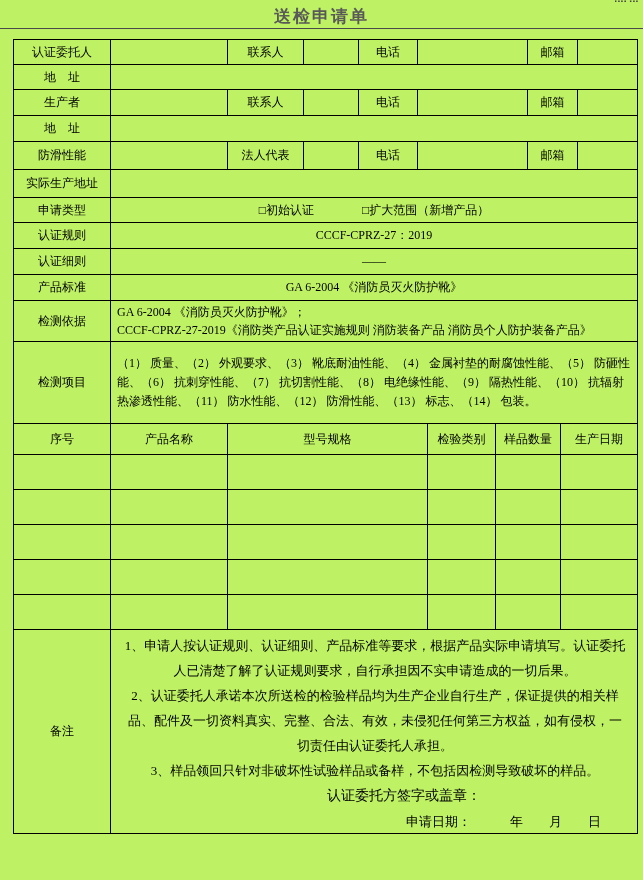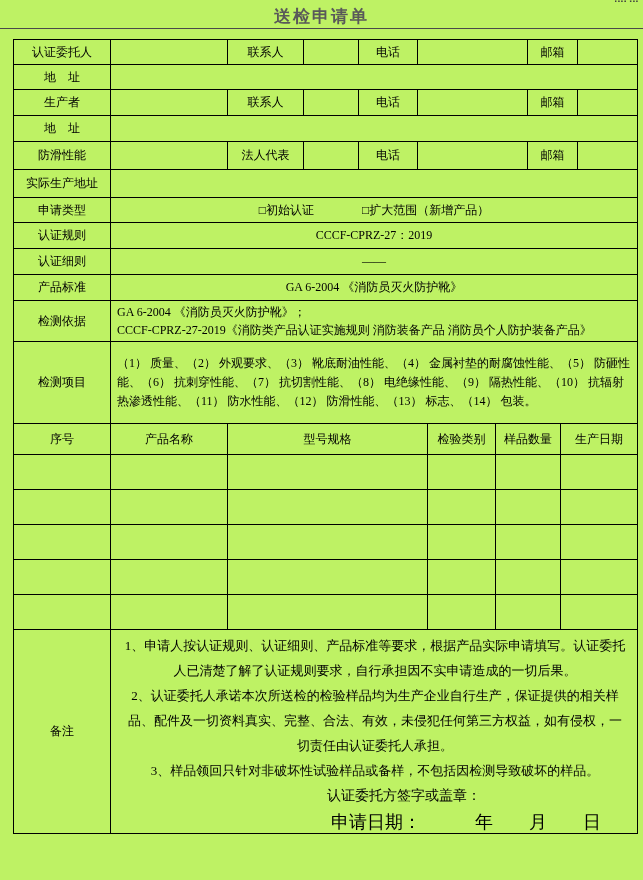--- a/index.html
+++ b/index.html
@@ -47,21 +47,21 @@
   .items-cell div { line-height: 19px; text-align: left; }
 
   .remarks-td { padding: 0; }
   .remarks-content {
     height: 203px; display: flex; flex-direction: column;
     padding: 3px 10px 6px 12px; font-size: 13px;
   }
   .remarks-content p { margin: 0; line-height: 25px; text-align: center; }
   .sig-block { margin-top: auto; }
   .sig-line  { text-align: right; padding-right: 146px; line-height: 26px; font-size: 14px; }
-  .date-line { text-align: right; padding-right: 26px;  line-height: 26px; font-size: 18px; }
+  .date-line { text-align: right; padding-right: 26px;  line-height: 26px; font-size: 13px; }
 </style>
 </head>
 <body>
 
 <div class="page">
 
   <div class="corner-artifact">▪▪▪▪ ▪▪▪</div>
   <h1 class="doc-title">送检申请单</h1>
   <div class="title-rule"></div>
 

